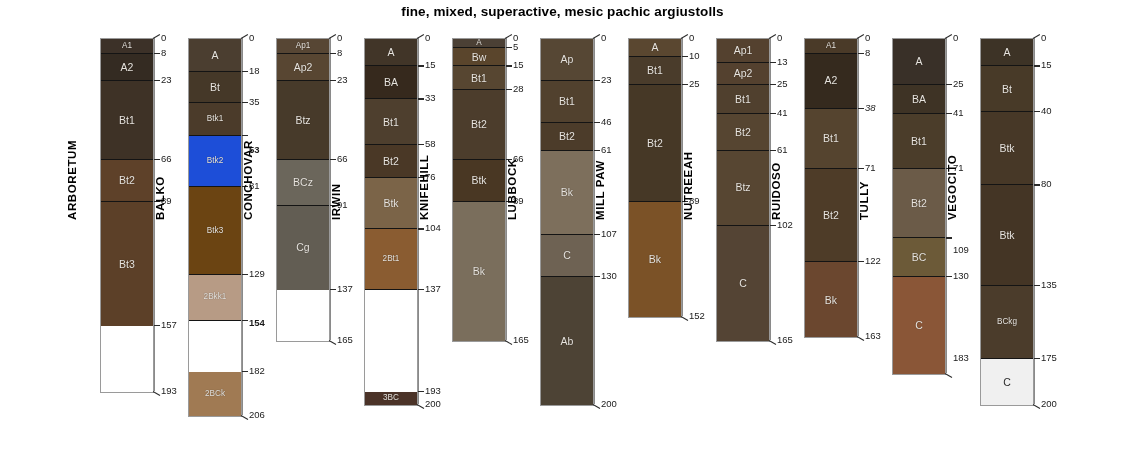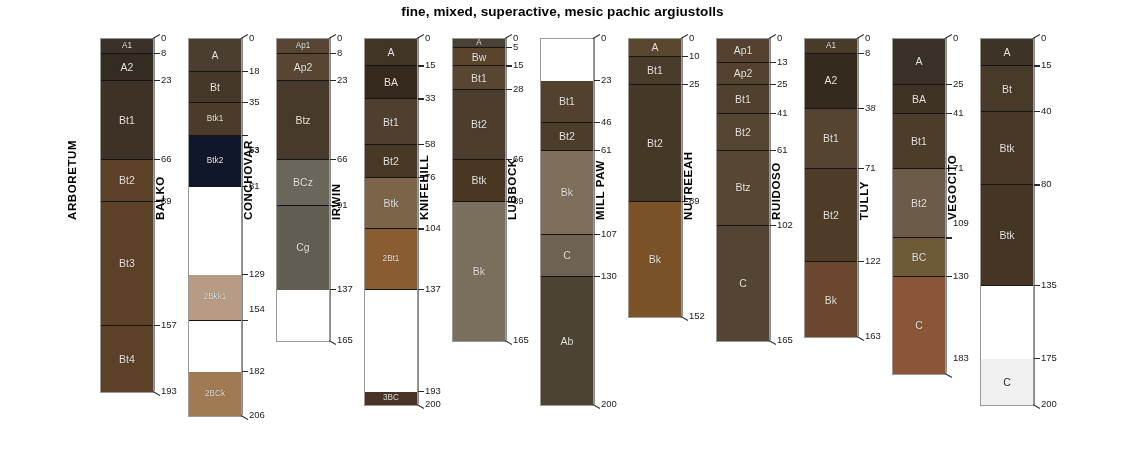--- a/index.html
+++ b/index.html
@@ -123,23 +123,20 @@
         </div>
         <div class="horizon" style="top: 42.09px; height: 78.69px; background: rgb(62, 50, 38);">
           <span class="hz-label">Bt1</span>
         </div>
         <div class="horizon" style="top: 120.78px; height: 42.09px; background: rgb(94, 65, 41);">
           <span class="hz-label">Bt2</span>
         </div>
         <div class="horizon" style="top: 162.87px; height: 124.44px; background: rgb(92, 64, 40);">
           <span class="hz-label">Bt3</span>
         </div>
-        <div class="horizon" style="top: 287.31px; height: 65.88px; background: rgb(92, 64, 40); border-bottom: none;">
-          <span class="hz-label">Bt4</span>
-        </div>
       </div>
       <div class="depth-axis">
         <div class="axis-line" style="top: 38px; height: 353.19px;"></div>
         <div class="tick-slant" style="top: 38px; transform: rotate(-30deg);"></div>
         <div class="tick-lbl" style="top: 38px;">0</div>
         <div class="tick" style="top: 52.64px;"></div>
         <div class="tick-lbl" style="top: 52.64px;">8</div>
         <div class="tick" style="top: 80.09px;"></div>
         <div class="tick-lbl" style="top: 80.09px;">23</div>
         <div class="tick" style="top: 158.78px;"></div>
@@ -157,22 +154,25 @@
       <div class="col" style="top: 38px; height: 376.98px;">
         <div class="horizon" style="top: 0px; height: 32.94px; background: rgb(75, 62, 48);">
           <span class="hz-label">A</span>
         </div>
         <div class="horizon" style="top: 32.94px; height: 31.11px; background: rgb(69, 56, 40);">
           <span class="hz-label">Bt</span>
         </div>
         <div class="horizon" style="top: 64.05px; height: 32.94px; background: rgb(75, 59, 42);">
           <span class="hz-label small">Btk1</span>
         </div>
-        <div class="horizon" style="top: 96.99px; height: 51.24px; background: #0f172a;">
+        <div class="horizon" style="top: 96.99px; height: 51.24px; background: #1d4ed8;">
           <span class="hz-label small">Btk2</span>
+        </div>
+        <div class="horizon" style="top: 148.23px; height: 87.84px; background: rgb(107, 68, 18);">
+          <span class="hz-label small">Btk3</span>
         </div>
         <div class="horizon" style="top: 236.07px; height: 45.75px; background: rgb(183, 155, 133);">
           <span class="hz-label small">2Bkk1</span>
         </div>
         <div class="horizon" style="top: 333.06px; height: 43.92px; background: rgb(160, 122, 83); border-bottom: none;">
           <span class="hz-label small">2BCk</span>
         </div>
       </div>
       <div class="depth-axis">
         <div class="axis-line" style="top: 38px; height: 376.98px;"></div>
@@ -182,21 +182,21 @@
         <div class="tick-lbl" style="top: 70.94px;">18</div>
         <div class="tick" style="top: 102.05px;"></div>
         <div class="tick-lbl" style="top: 102.05px;">35</div>
         <div class="tick" style="top: 134.99px;"></div>
         <div class="tick-lbl" style="top: 150px; font-weight: bold;">53</div>
         <div class="tick" style="top: 186.23px;"></div>
         <div class="tick-lbl" style="top: 186.23px;">81</div>
         <div class="tick" style="top: 274.07px;"></div>
         <div class="tick-lbl" style="top: 274.07px;">129</div>
         <div class="tick" style="top: 319.82px;"></div>
-        <div class="tick-lbl" style="top: 309px;">154</div>
+        <div class="tick-lbl" style="top: 323px; font-weight: bold;">154</div>
         <div class="tick" style="top: 371.06px;"></div>
         <div class="tick-lbl" style="top: 371.06px;">182</div>
         <div class="tick-slant" style="top: 414.98px; transform: rotate(30deg);"></div>
         <div class="tick-lbl" style="top: 414.98px;">206</div>
       </div>
     </div>
     <div class="profile" style="left: 254px;">
       <div class="prof-name" style="top: 208.152px;">CONCHOVAR</div>
       <div class="col" style="top: 38px; height: 301.95px;">
         <div class="horizon" style="top: 0px; height: 14.64px; background: rgb(87, 70, 52);">
@@ -316,20 +316,23 @@
         <div class="tick-lbl" style="top: 158.78px;">66</div>
         <div class="tick" style="top: 200.87px;"></div>
         <div class="tick-lbl" style="top: 200.87px;">89</div>
         <div class="tick-slant" style="top: 339.95px; transform: rotate(30deg);"></div>
         <div class="tick-lbl" style="top: 339.95px;">165</div>
       </div>
     </div>
     <div class="profile" style="left: 518px;">
       <div class="prof-name" style="top: 208.152px;">LUBBOCK</div>
       <div class="col" style="top: 38px; height: 366px;">
+        <div class="horizon" style="top: 0px; height: 42.09px; background: rgb(86, 71, 52);">
+          <span class="hz-label">Ap</span>
+        </div>
         <div class="horizon" style="top: 42.09px; height: 42.09px; background: rgb(81, 65, 46);">
           <span class="hz-label">Bt1</span>
         </div>
         <div class="horizon" style="top: 84.18px; height: 27.45px; background: rgb(76, 60, 42);">
           <span class="hz-label">Bt2</span>
         </div>
         <div class="horizon" style="top: 111.63px; height: 84.18px; background: rgb(125, 111, 92);">
           <span class="hz-label">Bk</span>
         </div>
         <div class="horizon" style="top: 195.81px; height: 42.09px; background: rgb(110, 98, 83);">
@@ -488,41 +491,44 @@
         <div class="axis-line" style="top: 38px; height: 334.89px;"></div>
         <div class="tick-slant" style="top: 38px; transform: rotate(-30deg);"></div>
         <div class="tick-lbl" style="top: 38px;">0</div>
         <div class="tick" style="top: 83.75px;"></div>
         <div class="tick-lbl" style="top: 83.75px;">25</div>
         <div class="tick" style="top: 113.03px;"></div>
         <div class="tick-lbl" style="top: 113.03px;">41</div>
         <div class="tick" style="top: 167.93px;"></div>
         <div class="tick-lbl" style="top: 167.93px;">71</div>
         <div class="tick" style="top: 237.47px;"></div>
-        <div class="tick-lbl" style="top: 223px;">109</div>
+        <div class="tick-lbl" style="top: 250px;">109</div>
         <div class="tick" style="top: 275.9px;"></div>
         <div class="tick-lbl" style="top: 275.9px;">130</div>
         <div class="tick-slant" style="top: 372.89px; transform: rotate(30deg);"></div>
         <div class="tick-lbl" style="top: 358px;">183</div>
       </div>
     </div>
     <div class="profile" style="left: 958px;">
       <div class="prof-name" style="top: 208.152px;">VEGOCITO</div>
       <div class="col" style="top: 38px; height: 366px;">
         <div class="horizon" style="top: 0px; height: 27.45px; background: rgb(61, 51, 38);">
           <span class="hz-label">A</span>
         </div>
         <div class="horizon" style="top: 27.45px; height: 45.75px; background: rgb(72, 58, 40);">
           <span class="hz-label">Bt</span>
         </div>
         <div class="horizon" style="top: 73.2px; height: 73.2px; background: rgb(71, 56, 39);">
           <span class="hz-label">Btk</span>
         </div>
         <div class="horizon" style="top: 146.4px; height: 100.65px; background: rgb(68, 53, 37);">
           <span class="hz-label">Btk</span>
+        </div>
+        <div class="horizon" style="top: 247.05px; height: 73.2px; background: rgb(75, 60, 43);">
+          <span class="hz-label small">BCkg</span>
         </div>
         <div class="horizon" style="top: 320.25px; height: 45.75px; background: rgb(240, 240, 240); border-bottom: none;">
           <span class="hz-label dark-text">C</span>
         </div>
       </div>
       <div class="depth-axis">
         <div class="axis-line" style="top: 38px; height: 366px;"></div>
         <div class="tick-slant" style="top: 38px; transform: rotate(-30deg);"></div>
         <div class="tick-lbl" style="top: 38px;">0</div>
         <div class="tick" style="top: 65.45px;"></div>

